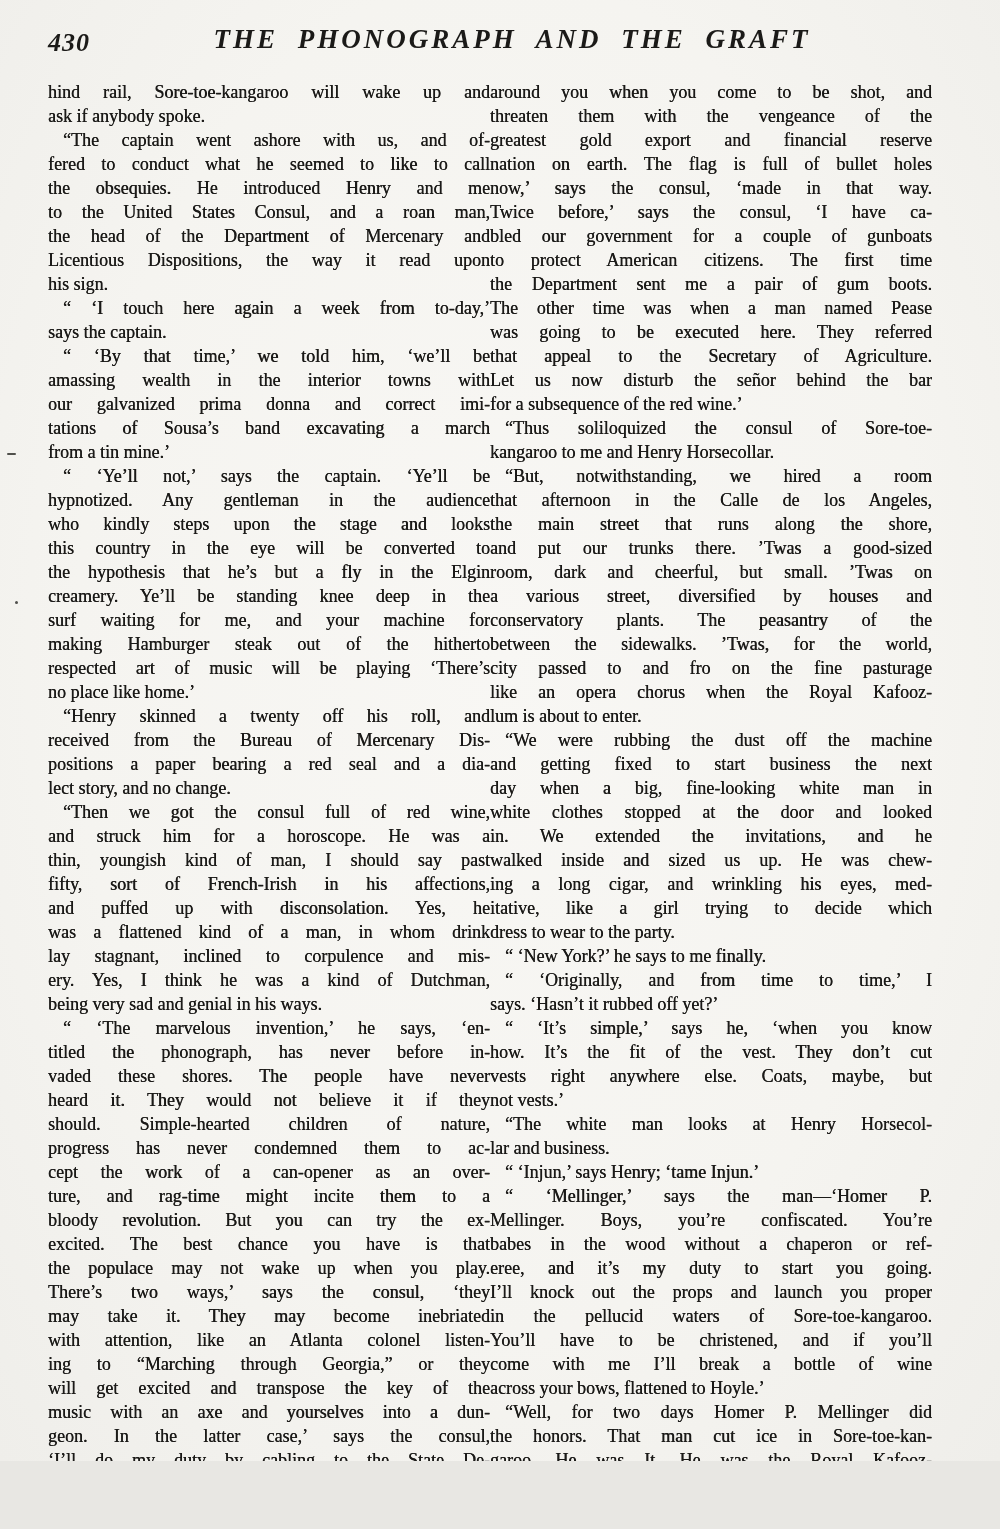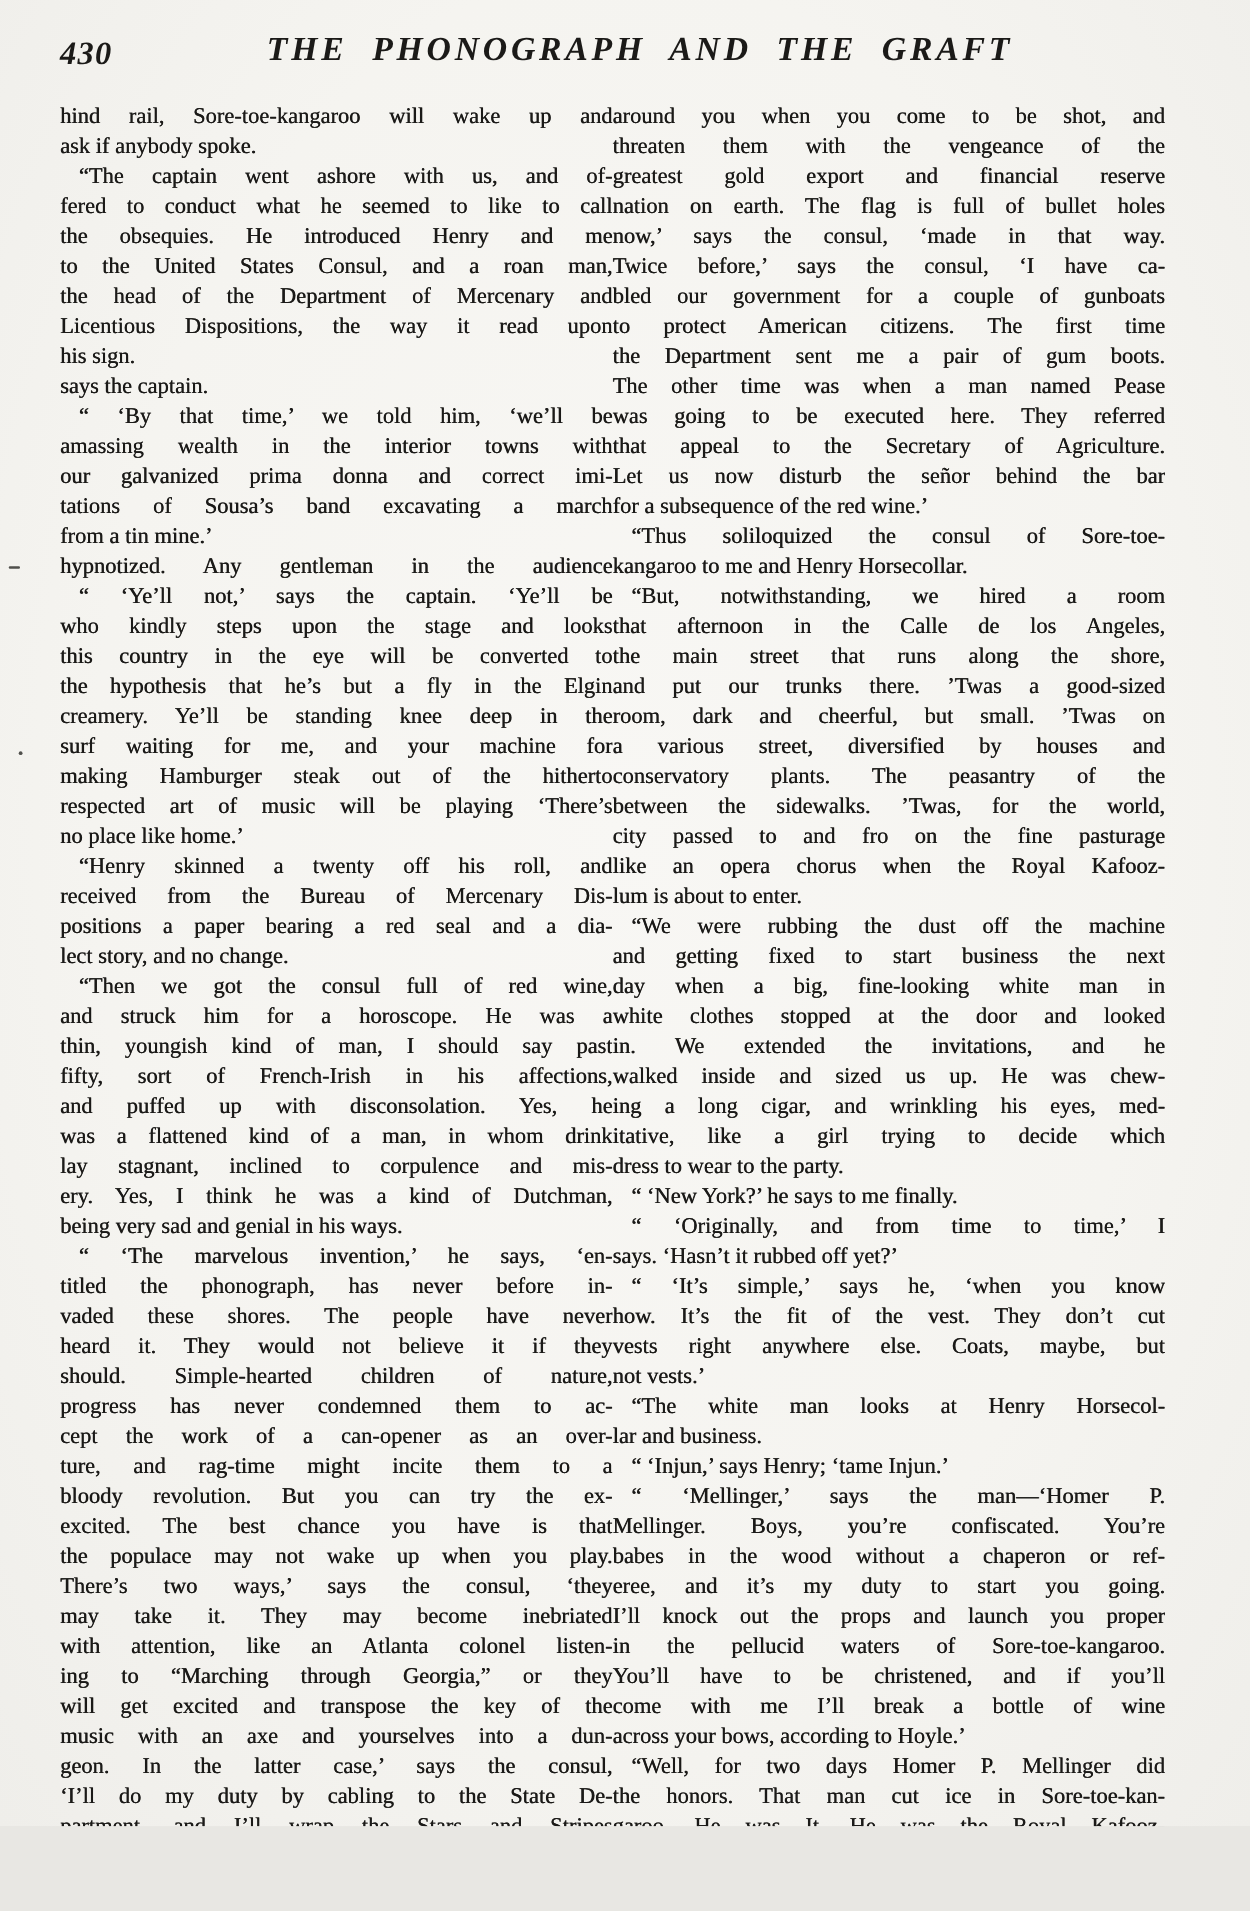--- a/index.html
+++ b/index.html
@@ -98,32 +98,33 @@
         <div class="para">
           <div class="line first-indent">“The captain went ashore with us, and of-</div>
           <div class="line">fered to conduct what he seemed to like to call</div>
           <div class="line">the obsequies.  He introduced Henry and me</div>
           <div class="line">to the United States Consul, and a roan man,</div>
           <div class="line">the head of the Department of Mercenary and</div>
           <div class="line">Licentious Dispositions, the way it read upon</div>
           <div class="line endline">his sign.</div>
         </div>
         <div class="para">
+          <div class="line first-indent">“ ‘I touch here again a week from to-day,’</div>
           <div class="line endline">says the captain.</div>
         </div>
         <div class="para">
           <div class="line first-indent">“ ‘By that time,’ we told him, ‘we’ll be</div>
           <div class="line">amassing wealth in the interior towns with</div>
           <div class="line">our galvanized prima donna and correct imi-</div>
           <div class="line">tations of Sousa’s band excavating a march</div>
           <div class="line endline">from a tin mine.’</div>
         </div>
         <div class="para">
+          <div class="line first-indent">“ ‘Ye’ll not,’ says the captain.  ‘Ye’ll be</div>
           <div class="line">hypnotized.  Any gentleman in the audience</div>
-          <div class="line first-indent">“ ‘Ye’ll not,’ says the captain.  ‘Ye’ll be</div>
           <div class="line">who kindly steps upon the stage and looks</div>
           <div class="line">this country in the eye will be converted to</div>
           <div class="line">the hypothesis that he’s but a fly in the Elgin</div>
           <div class="line">creamery.  Ye’ll be standing knee deep in the</div>
           <div class="line">surf waiting for me, and your machine for</div>
           <div class="line">making Hamburger steak out of the hitherto</div>
           <div class="line">respected art of music will be playing ‘There’s</div>
           <div class="line endline">no place like home.’</div>
         </div>
         <div class="para">
@@ -233,21 +234,21 @@
         </div>
         <div class="para">
           <div class="line first-indent">“ ‘Mellinger,’ says the man—‘Homer P.</div>
           <div class="line">Mellinger.  Boys, you’re confiscated.  You’re</div>
           <div class="line">babes in the wood without a chaperon or ref-</div>
           <div class="line">eree, and it’s my duty to start you going.</div>
           <div class="line">I’ll knock out the props and launch you proper</div>
           <div class="line">in the pellucid waters of Sore-toe-kangaroo.</div>
           <div class="line">You’ll have to be christened, and if you’ll</div>
           <div class="line">come with me I’ll break a bottle of wine</div>
-          <div class="line endline">across your bows, according to Hoyle.’</div>
+          <div class="line endline">across your bows, flattened to Hoyle.’</div>
         </div>
         <div class="para">
           <div class="line first-indent">“Well, for two days Homer P. Mellinger did</div>
           <div class="line">the honors. That man cut ice in Sore-toe-kan-</div>
           <div class="line">garoo.  He was It.  He was the Royal Kafooz-</div>
           <div class="line">lum.  If me and Henry was babes in the wood,</div>
         </div>
       </div>
   </div>
 

